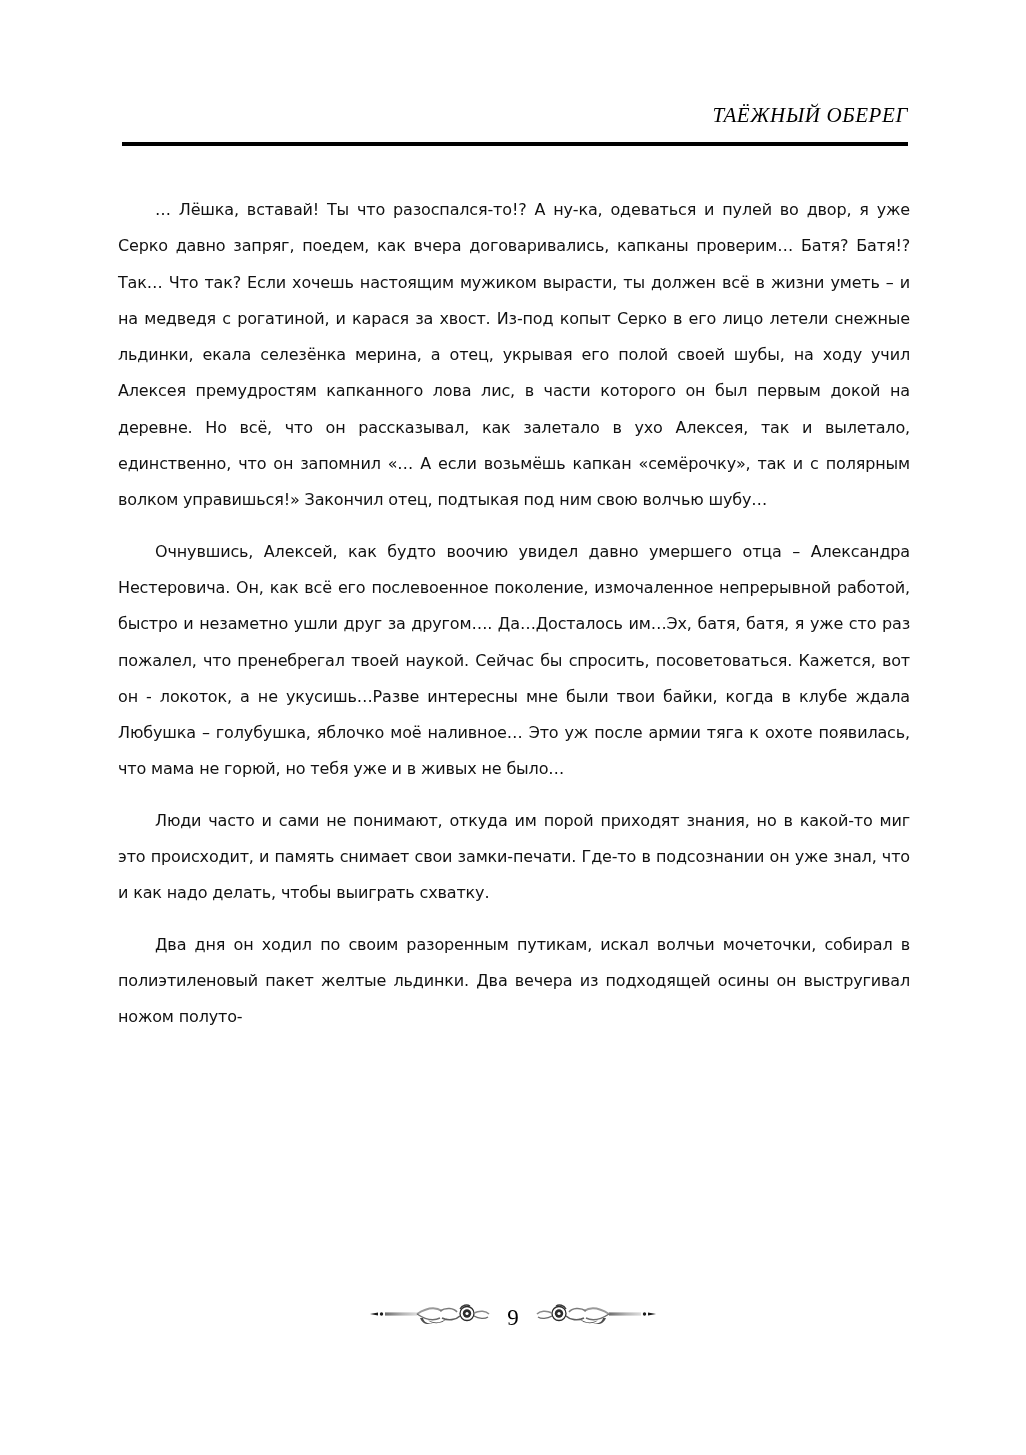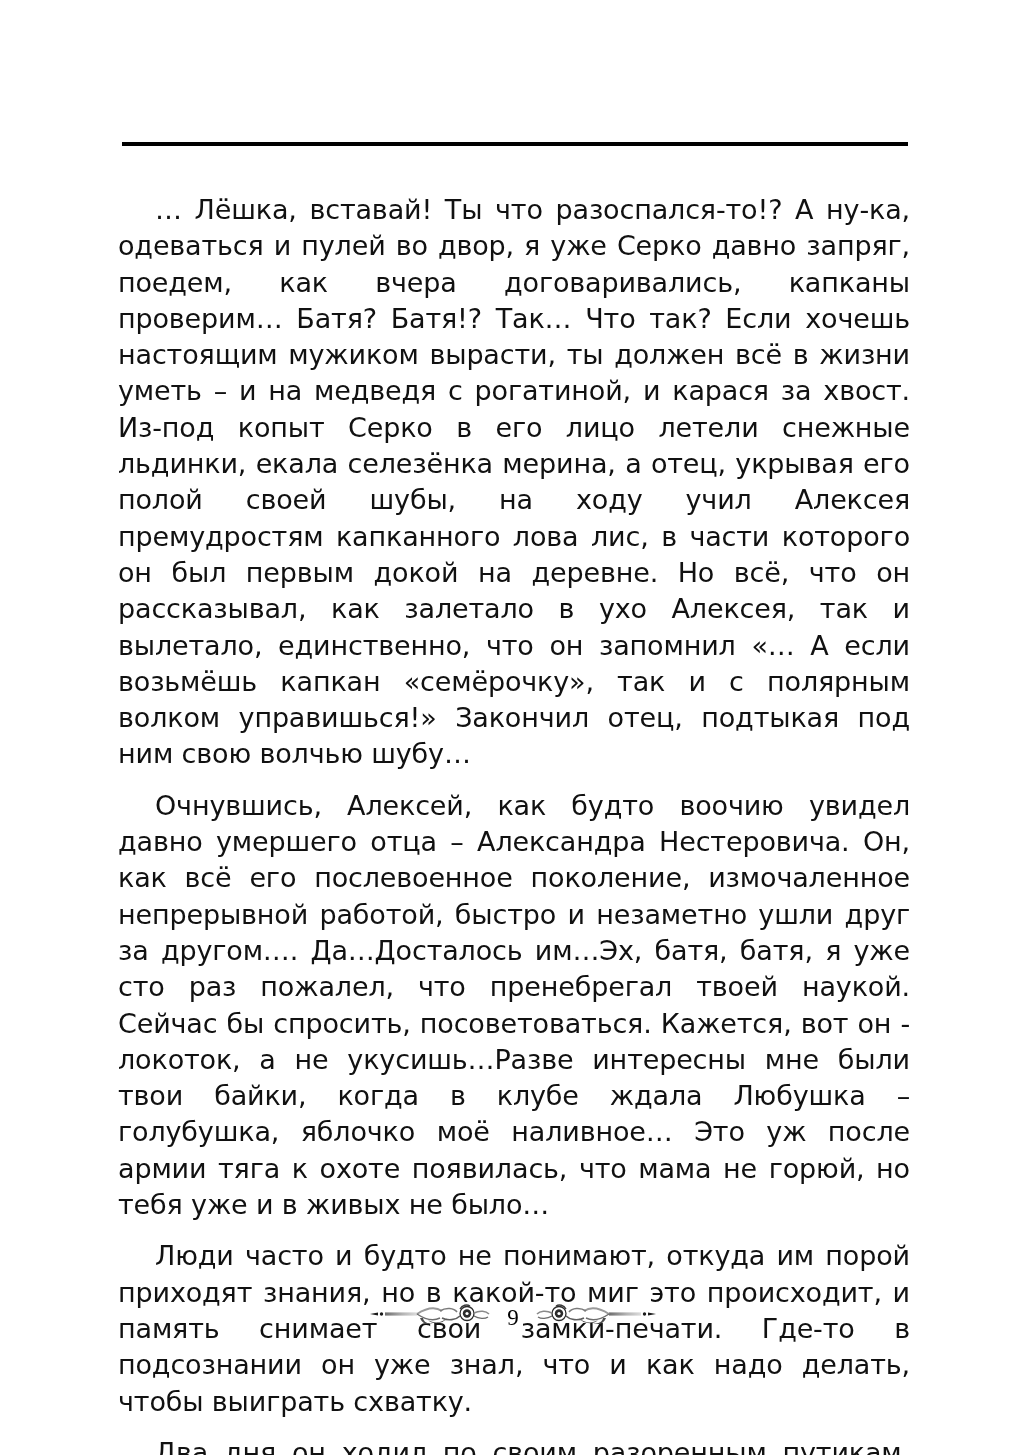--- a/index.html
+++ b/index.html
@@ -53,21 +53,21 @@
     position: absolute;
     left: 118px;
     top: 192px;
     width: 792px;
   }
   .para {
     margin: 0;
     text-align: justify;
     text-justify: inter-word;
     font-family: "DejaVu Sans", sans-serif;
-    font-size: 27px;
+    font-size: 16px;
     line-height: 36.3px;
     letter-spacing: -0.15px;
     word-spacing: 0px;
     text-indent: 37px;
     hyphens: manual;
     color: #111111;
   }
   .para + .para {
     margin-top: 15px;
   }
@@ -99,26 +99,29 @@
     padding: 0 9px;
     position: relative;
     top: 1px;
   }
 </style>
 </head>
 <body>
 
 <div class="page">
 
+  <div class="running-head">
+    <span class="running-head-title">ТАЁЖНЫЙ ОБЕРЕГ</span>
+  </div>
   <div class="head-rule"></div>
 
   <div class="textblock">
     <p class="para">… Лёшка, вставай! Ты что разоспался-то!? А ну-ка, одеваться и пулей во двор, я уже Серко давно запряг, поедем, как вчера договаривались, капканы проверим… Батя? Батя!? Так… Что так? Если хочешь настоящим мужиком вырасти, ты должен всё в жизни уметь – и на медведя с рогатиной, и карася за хвост. Из-под копыт Серко в его лицо летели снежные льдинки, екала селезёнка мерина, а отец, укрывая его полой своей шубы, на ходу учил Алексея премудростям капканного лова лис, в части которого он был первым докой на деревне. Но всё, что он рассказывал, как залетало в ухо Алексея, так и вылетало, единственно, что он запомнил «… А если возьмёшь капкан «семёрочку», так и с полярным волком управишься!» Закончил отец, подтыкая под ним свою волчью шубу…</p>
     <p class="para">Очнувшись, Алексей, как будто воочию увидел давно умершего отца – Александра Нестеровича. Он, как всё его послевоенное поколение, измочаленное непрерывной работой, быстро и незаметно ушли друг за другом…. Да…Досталось им…Эх, батя, батя, я уже сто раз пожалел, что пренебрегал твоей наукой. Сейчас бы спросить, посоветоваться. Кажется, вот он - локоток, а не укусишь…Разве интересны мне были твои байки, когда в клубе ждала Любушка – голубушка, яблочко моё наливное… Это уж после армии тяга к охоте появилась, что мама не горюй, но тебя уже и в живых не было…</p>
-    <p class="para">Люди часто и будто не понимают, откуда им порой приходят знания, но в какой-то миг это происходит, и память снимает свои замки-печати. Где-то в подсознании он уже знал, что и как надо делать, чтобы выиграть схватку.</p>
+    <p class="para">Люди часто и сами не понимают, откуда им порой приходят знания, но в какой-то миг это происходит, и память снимает свои замки-печати. Где-то в подсознании он уже знал, что и как надо делать, чтобы выиграть схватку.</p>
     <p class="para">Два дня он ходил по своим разоренным путикам, искал волчьи мочеточки, собирал в полиэтиленовый пакет желтые льдинки. Два вечера из подходящей осины он выстругивал ножом полуто-</p>
   </div>
 
   <div class="footer">
 
     <span class="orn">
       <svg width="130" height="28" viewBox="0 0 130 28" xmlns="http://www.w3.org/2000/svg">
         <defs>
           <linearGradient id="gl" x1="0" y1="0" x2="1" y2="0">
             <stop offset="0" stop-color="#6d6d6d"></stop>

